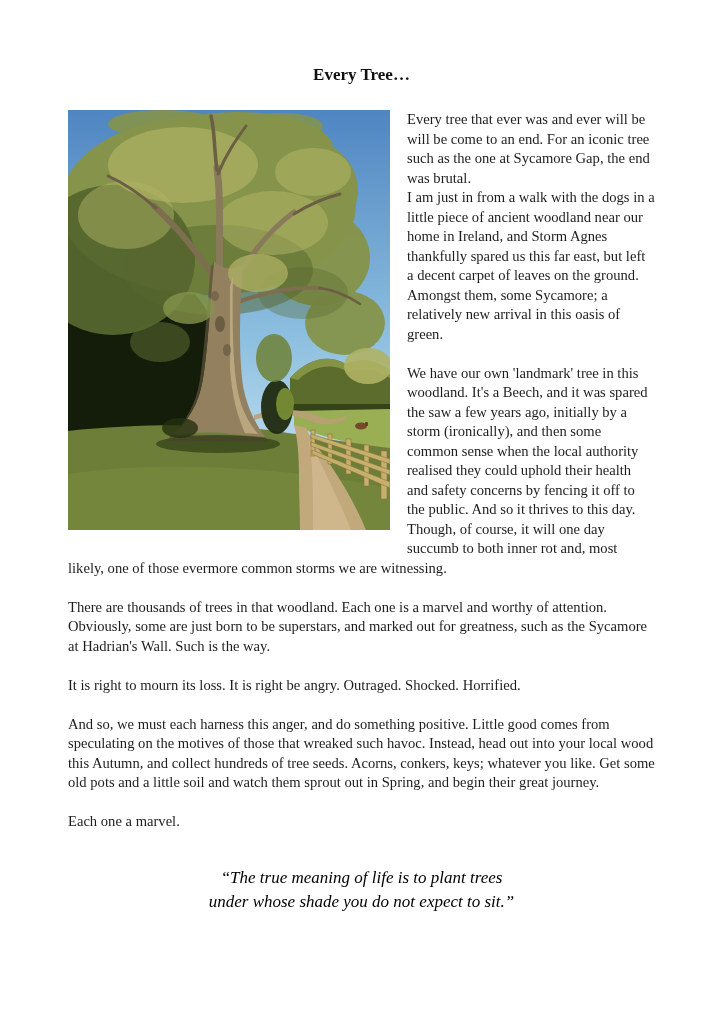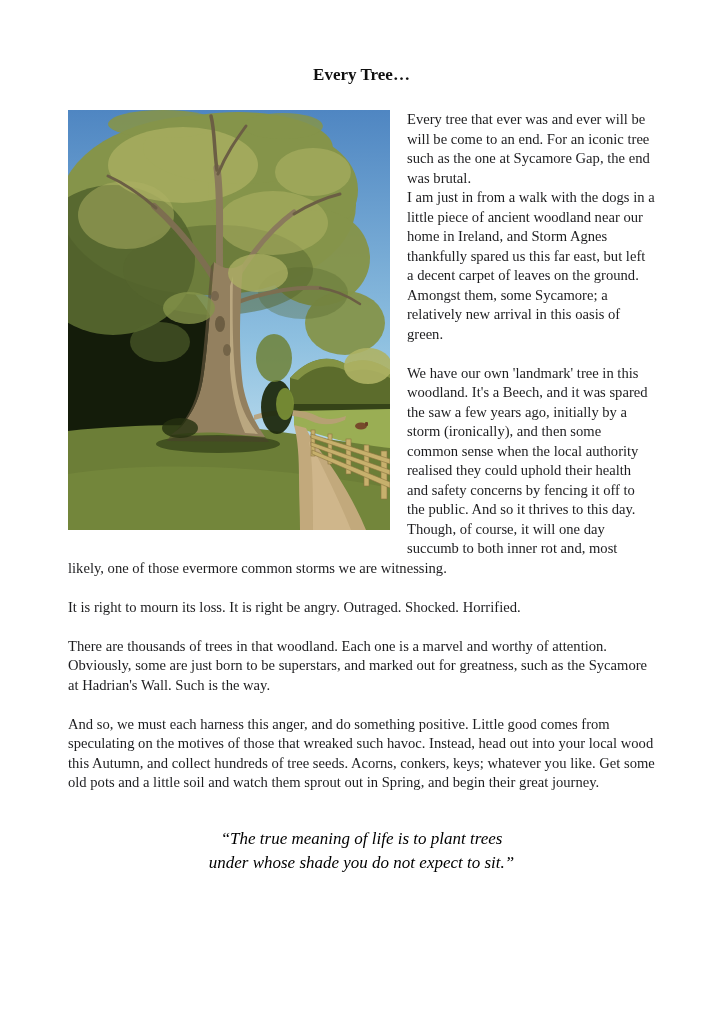--- a/index.html
+++ b/index.html
@@ -148,20 +148,21 @@
           <ellipse cx="121" cy="198" rx="26" ry="16" style="fill:var(--foliage-mid,#85944a)" opacity="0.8"></ellipse>
           <ellipse cx="206" cy="248" rx="18" ry="24" fill="#6f8136" opacity="0.85"></ellipse>
           <ellipse cx="92" cy="232" rx="30" ry="20" style="fill:var(--foliage-dark,#55662e)" opacity="0.6"></ellipse>
         </g>
       </svg>
     </figure>
 
     <p class="para">Every tree that ever was and ever will be will be come to an end. For an iconic tree such as the one at Sycamore Gap, the end was brutal.
 I am just in from a walk with the dogs in a little piece of ancient woodland near our home in Ireland, and Storm Agnes thankfully spared us this far east, but left a decent carpet of leaves on the ground. Amongst them, some Sycamore; a relatively new arrival in this oasis of green.</p>
     <p class="para">We have our own 'landmark' tree in this woodland. It's a Beech, and it was spared the saw a few years ago, initially by a storm (ironically), and then some common sense when the local authority realised they could uphold their health and safety concerns by fencing it off to the public. And so it thrives to this day. Though, of course, it will one day succumb to both inner rot and, most likely, one of those evermore common storms we are witnessing.</p>
+    <p class="para">There are thousands of trees in that woodland. Each one is a marvel and worthy of attention. Obviously, some are just born to be superstars, and marked out for greatness, such as the Sycamore at Hadrian's Wall. Such is the way.</p>
     <p class="para">It is right to mourn its loss. It is right be angry. Outraged. Shocked. Horrified.</p>
-    <p class="para">There are thousands of trees in that woodland. Each one is a marvel and worthy of attention. Obviously, some are just born to be superstars, and marked out for greatness, such as the Sycamore at Hadrian's Wall. Such is the way.</p>
     <p class="para">And so, we must each harness this anger, and do something positive. Little good comes from speculating on the motives of those that wreaked such havoc. Instead, head out into your local wood this Autumn, and collect hundreds of tree seeds. Acorns, conkers, keys; whatever you like. Get some old pots and a little soil and watch them sprout out in Spring, and begin their great journey.</p>
+    <p class="para">Each one a marvel.</p>
 
     <p class="quote">“The true meaning of life is to plant trees
 under whose shade you do not expect to sit.”</p>
   </div>
 </div>
 
 </body></html>

